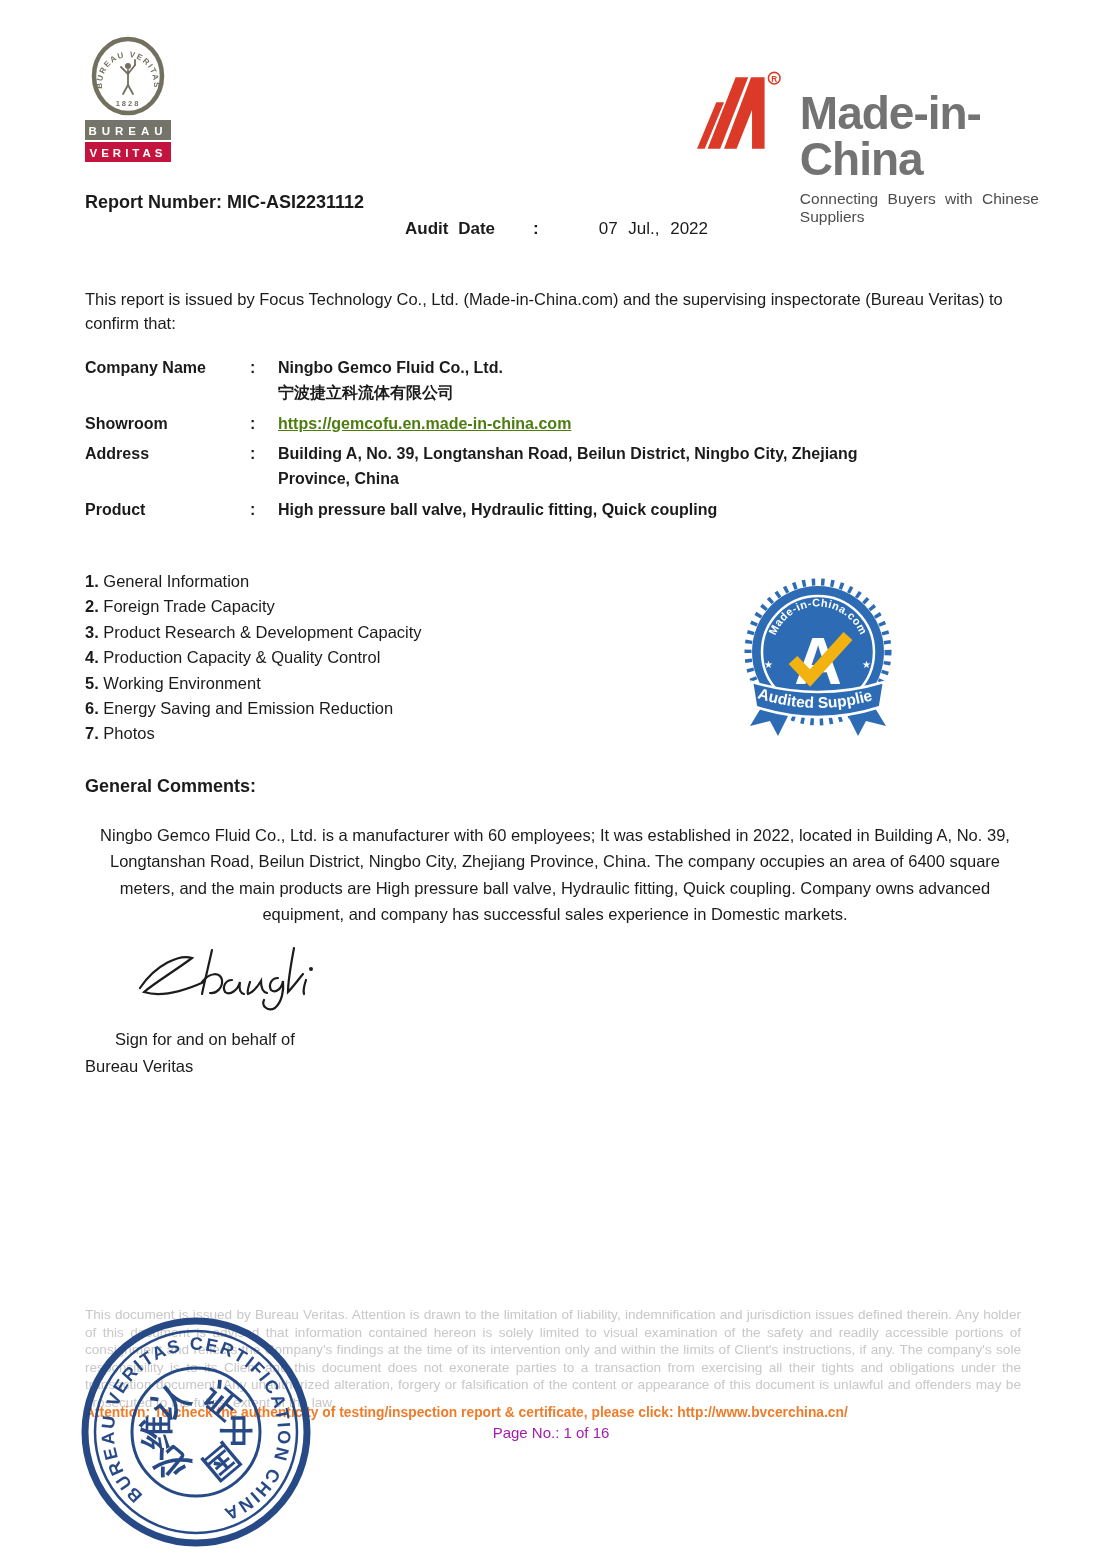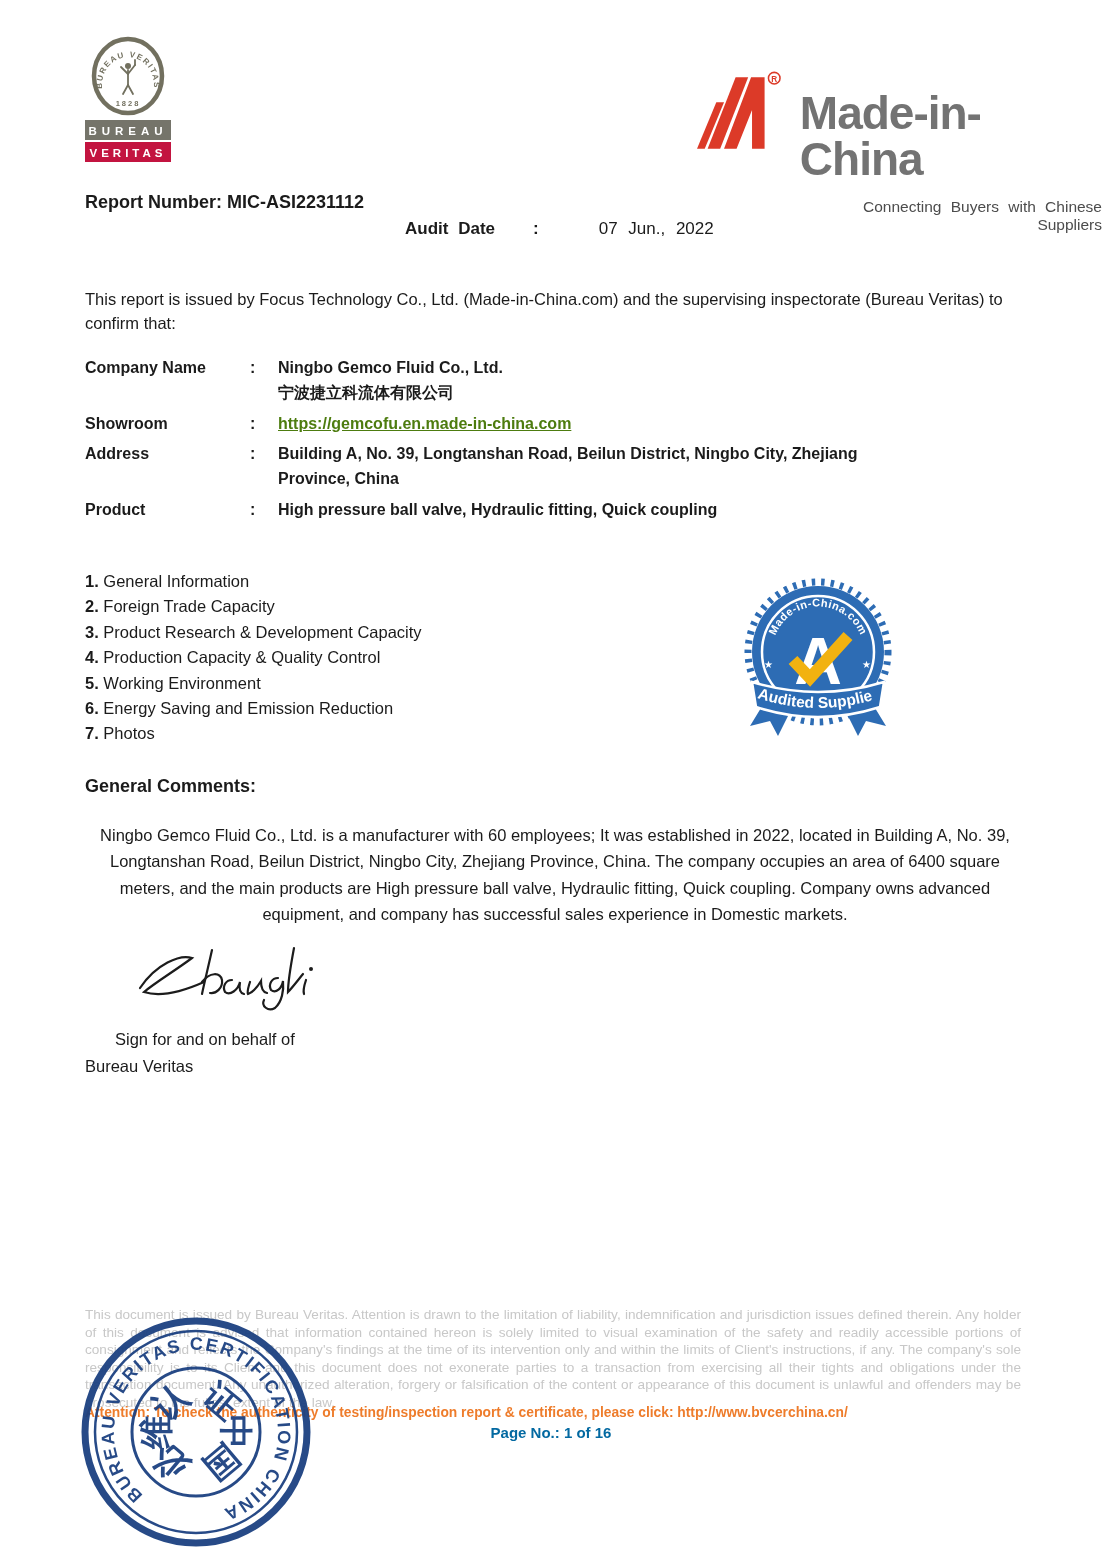--- a/index.html
+++ b/index.html
@@ -4,21 +4,21 @@
 <style>
   html,body{margin:0;padding:0;background:#ffffff;}
   .page{position:relative;width:1102px;height:1559px;background:#fff;
         font-family:"Liberation Sans","DejaVu Sans",sans-serif;color:#1b1b1b;overflow:hidden;}
 
   
   .bv-logo{position:absolute;left:84px;top:36px;}
   .mic-logo{position:absolute;left:697px;top:68px;display:flex;align-items:flex-start;}
   .mic-text{margin-left:14px;margin-top:22px;}
   .mic-name{font-size:46px;font-weight:bold;color:#737373;letter-spacing:-1px;line-height:1;}
-  .mic-tagline{font-size:15.5px;color:#4c4c4c;margin-top:16px;word-spacing:5px;text-align:right;}
+  .mic-tagline{font-size:15.5px;color:#4c4c4c;margin-top:8px;word-spacing:5px;}
 
   
   .report-number{position:absolute;left:85px;top:192px;font-size:18px;font-weight:bold;}
   .audit-row{position:absolute;left:405px;top:219px;font-size:17px;}
   .audit-label{font-weight:bold;word-spacing:5px;}
   .audit-colon{font-weight:bold;margin-left:38px;}
   .audit-value{margin-left:60px;word-spacing:6px;}
 
   .intro{position:absolute;left:85px;top:288px;width:930px;font-size:16.5px;line-height:1.45;}
 
@@ -41,21 +41,21 @@
   .comments-body{position:absolute;left:85px;top:822px;width:940px;font-size:16.5px;line-height:26.4px;text-align:center;}
 
   .signature{position:absolute;left:128px;top:936px;}
   .sign-line1{position:absolute;left:115px;top:1030px;font-size:16.5px;}
   .sign-line2{position:absolute;left:85px;top:1057px;font-size:16.5px;}
 
   
   .disclaimer{position:absolute;left:85px;top:1306px;width:936px;font-size:13.6px;line-height:17.5px;
               color:#c8c8c8;text-align:justify;}
   .attention{position:absolute;left:85px;top:1405px;width:936px;font-size:13.8px;font-weight:bold;color:#ee7c2b;}
-  .page-no{position:absolute;left:0;top:1424px;width:100%;text-align:center;font-size:15px;font-weight:bold;color:#0369a1;}
+  .page-no{position:absolute;left:0;top:1424px;width:100%;text-align:center;font-size:15px;font-weight:normal;color:#a21caf;}
 
   .stamp{position:absolute;left:76px;top:1310px;opacity:.95;}
 </style>
 </head>
 <body>
 
 <div class="page">
 
   <svg class="bv-logo" width="90" height="128" viewBox="0 0 90 128">
     <g>
@@ -94,21 +94,21 @@
       <text x="80" y="12.5" font-size="8.5" font-weight="bold" fill="#dc3a28" text-anchor="middle">R</text>
     </svg>
     <div class="mic-text">
       <div class="mic-name">Made-in-China</div>
       <div class="mic-tagline">Connecting Buyers with Chinese Suppliers</div>
     </div>
   </div>
 
   <div class="report-number">Report Number: MIC-ASI2231112</div>
   <div class="audit-row">
-    <span class="audit-label">Audit Date</span><span class="audit-colon">:</span><span class="audit-value">07 Jun., 2022</span>
+    <span class="audit-label">Audit Date</span><span class="audit-colon">:</span><span class="audit-value">07 Jul., 2022</span>
   </div>
 
   <div class="intro">This report is issued by Focus Technology Co., Ltd. (Made-in-China.com) and the supervising inspectorate (Bureau Veritas) to confirm that:</div>
 
   <div class="company">
     <div class="crow">
       <span class="clabel">Company Name</span>
       <span class="ccolon">:</span>
       <span class="cvalue"><span>Ningbo Gemco Fluid Co., Ltd.</span><br>
         <span>宁波捷立科流体有限公司</span></span>

